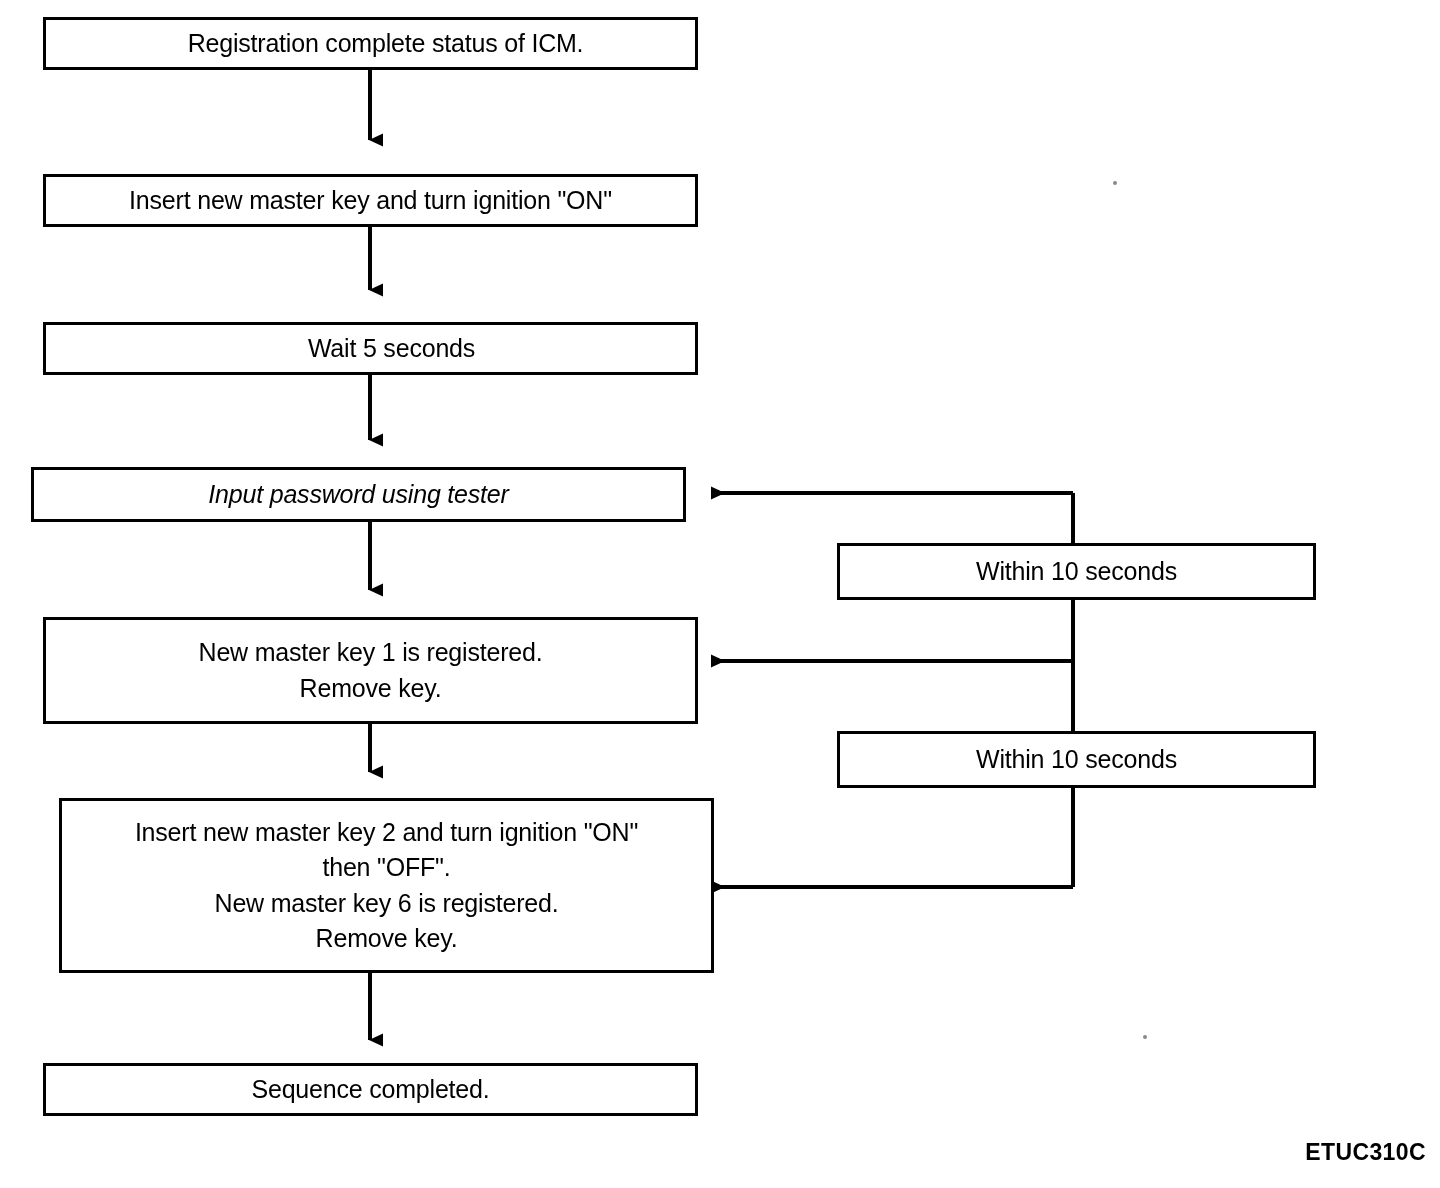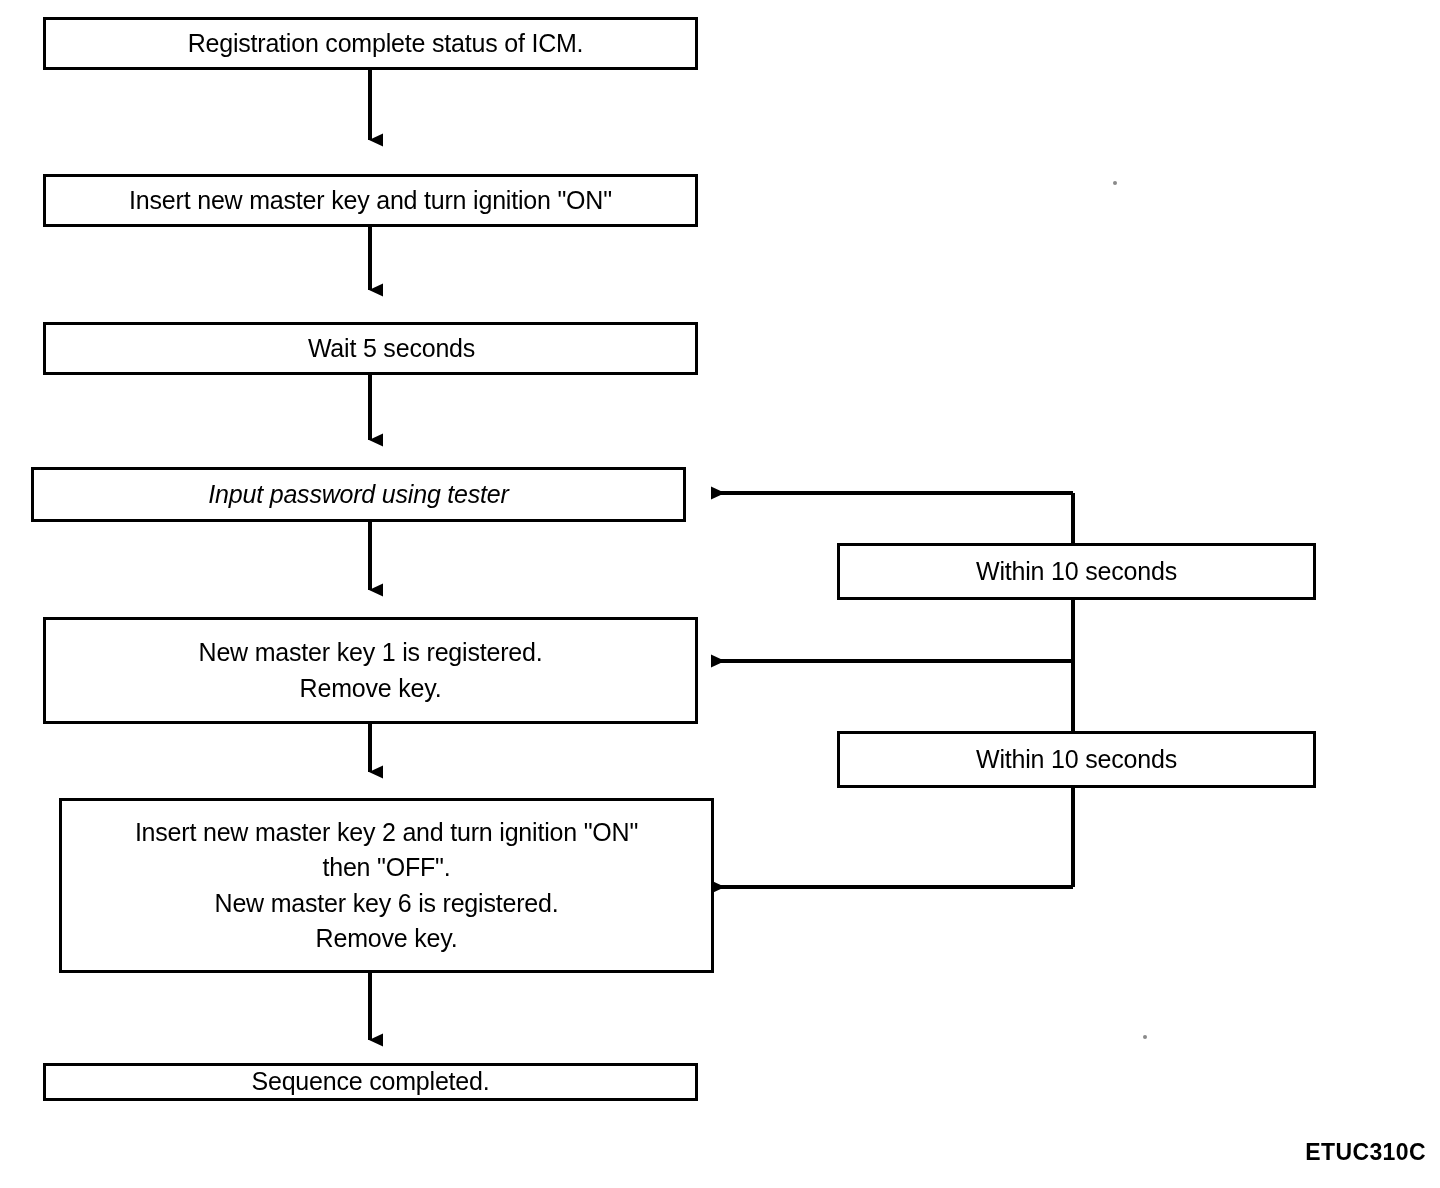--- a/index.html
+++ b/index.html
@@ -117,21 +117,21 @@
     <span class="line">Remove key.</span>
   </div>
 
   <div class="node" style="left:43px; top:798px; width:655px; height:175px;margin-left:16px;">
     <span class="line">Insert new master key 2 and turn ignition "ON"</span>
     <span class="line">then "OFF".</span>
     <span class="line">New master key 6 is registered.</span>
     <span class="line">Remove key.</span>
   </div>
 
-  <div class="node" style="left:43px; top:1063px; width:655px; height:38px;">
+  <div class="node" style="left:43px; top:1063px; width:655px; height:53px;">
     <span class="line">Sequence completed.</span>
   </div>
 
   <div class="node" style="left:837px; top:543px; width:479px; height:57px;">
     <span class="line">Within 10 seconds</span>
   </div>
 
   <div class="node" style="left:837px; top:731px; width:479px; height:57px;">
     <span class="line">Within 10 seconds</span>
   </div>

